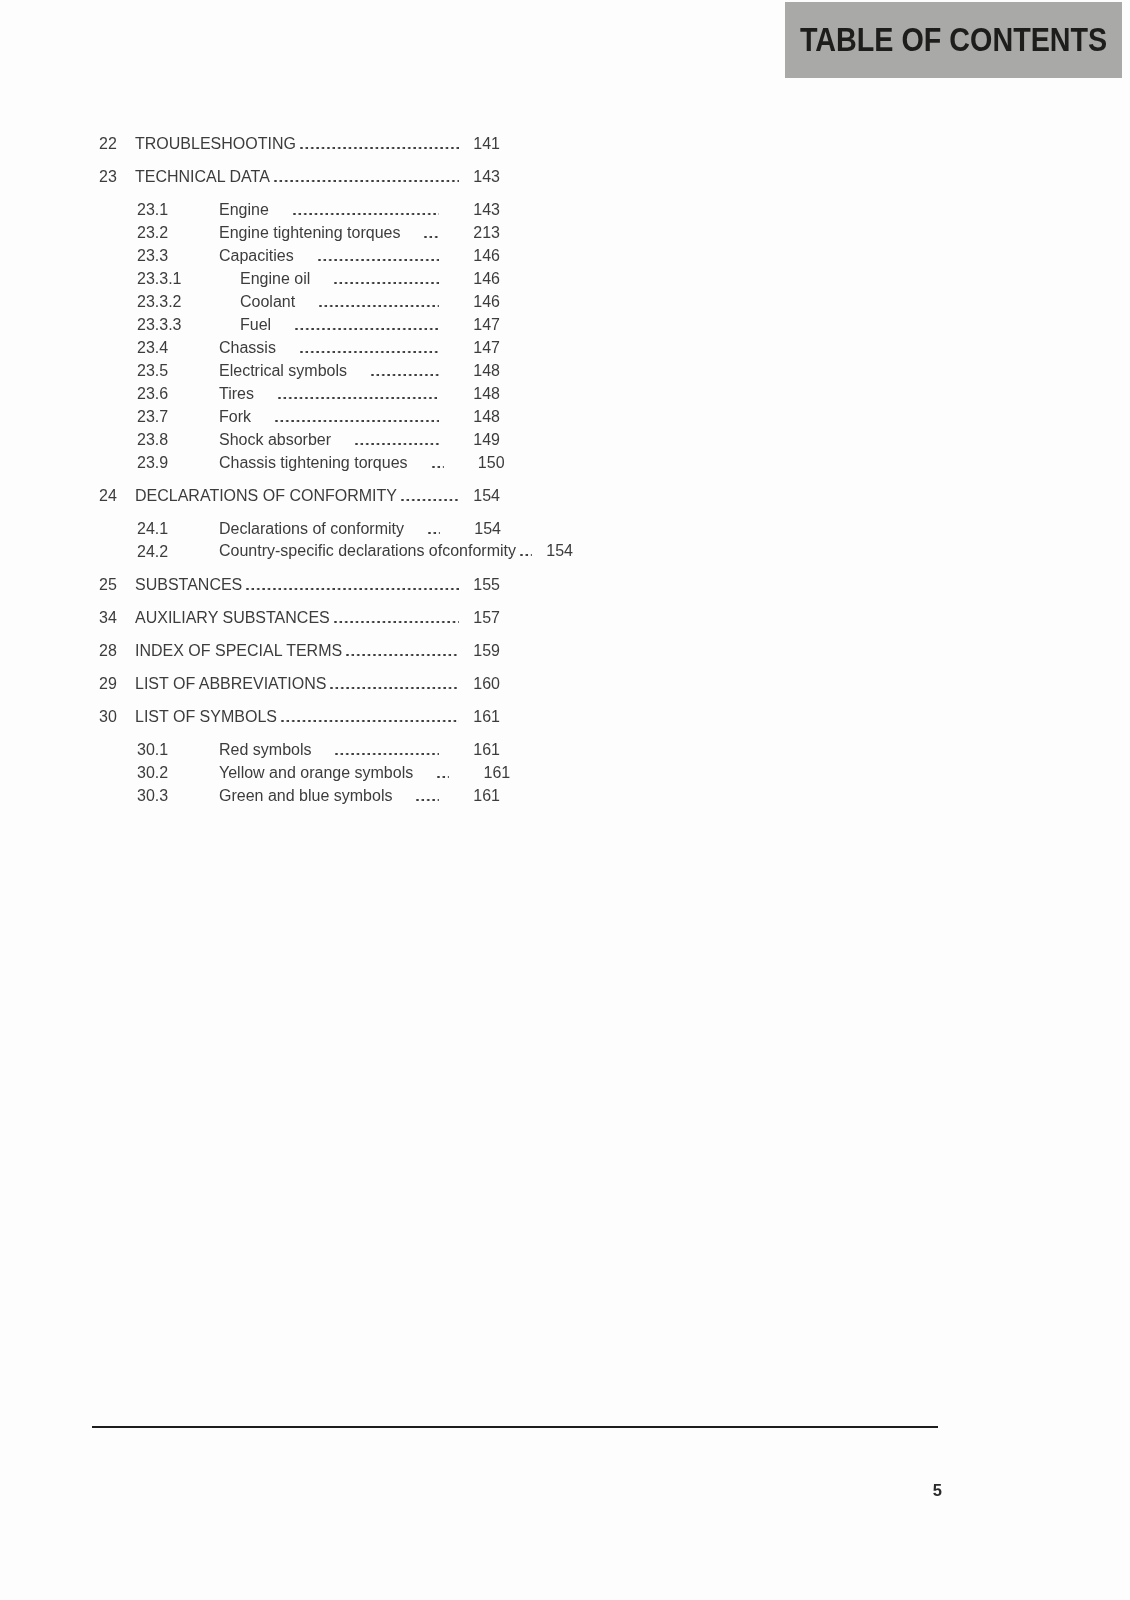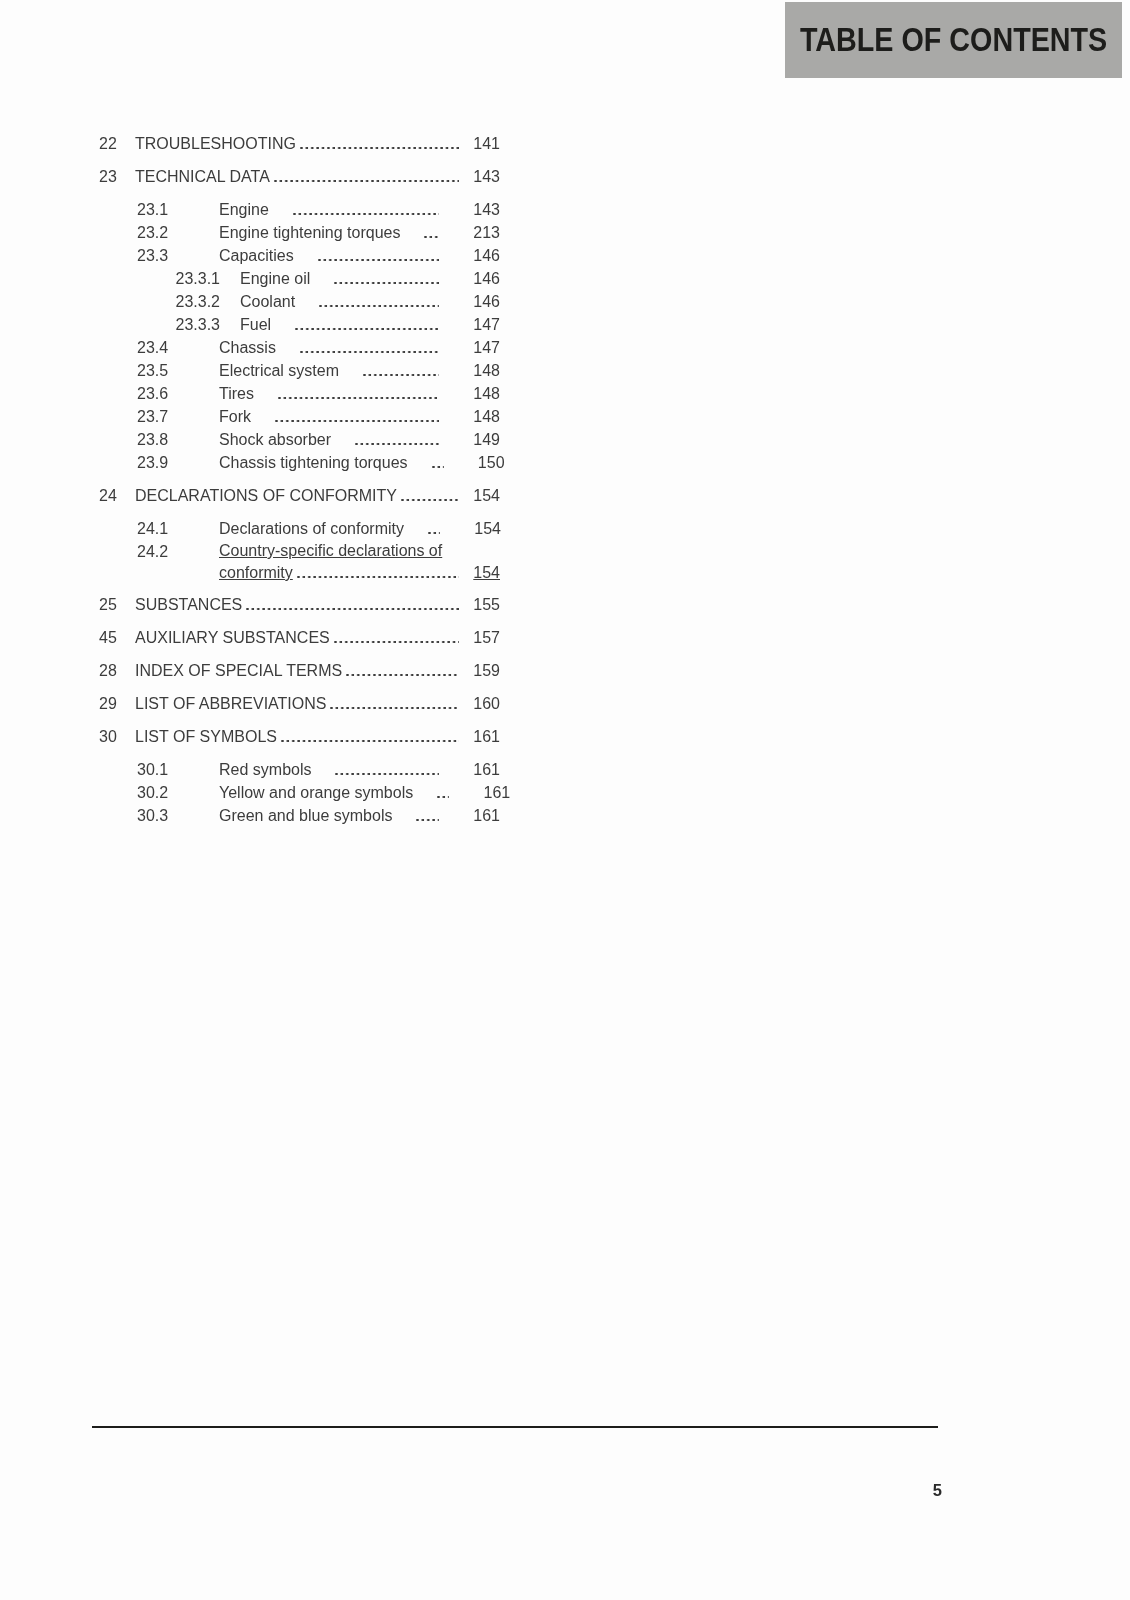--- a/index.html
+++ b/index.html
@@ -49,39 +49,39 @@
   .row {
     display: flex;
     align-items: baseline;
     line-height: 23px;
   }
   .row.gap { margin-top: 10px; }
   .row.l2, .row.l3 { padding-left: 38px; gap: 20px; }
   .num { flex: none; }
   .row.l1 .num { width: 36px; }
   .row.l2 .num { width: 62px; }
-  .row.l3 .num { width: 83px; text-align: right; }
+  .row.l3 .num { width: 83px; }
   .label { flex: none; padding-right: 2px; white-space: nowrap; }
   .dots {
     flex: 1 1 auto;
     min-width: 12px;
     height: 4px;
     position: relative;
     top: 1px;
     margin: 0 11px 0 2px;
     background-image: radial-gradient(circle at 1.6px 2px, #3c3c3c 1.15px, rgba(0,0,0,0) 1.5px);
     background-size: 5.4px 4px;
     background-repeat: repeat-x;
     background-position: left bottom;
   }
   .page { flex: none; min-width: 30px; text-align: right; }
 
   
   .row.wrap { align-items: flex-start; }
-  .stack { flex: 1 1 auto; display: flex; flex-direction: column; text-decoration: underline; }
+  .stack { flex: 1 1 auto; display: flex; flex-direction: row; }
   .stack .line1 { line-height: 22px; white-space: nowrap; }
   .stack .line2 { display: flex; align-items: baseline; line-height: 21px; }
 
   
   .footer-rule {
     position: absolute;
     left: 92px;
     top: 1426px;
     width: 846px;
     height: 2px;
@@ -155,21 +155,21 @@
       <span class="page">147</span>
     </div>
     <div class="row l2">
       <span class="num">23.4</span>
       <span class="label">Chassis</span>
       <span class="dots"></span>
       <span class="page">147</span>
     </div>
     <div class="row l2">
       <span class="num">23.5</span>
-      <span class="label">Electrical system</span>
+      <span class="label">Electrical symbols</span>
       <span class="dots"></span>
       <span class="page">148</span>
     </div>
     <div class="row l2">
       <span class="num">23.6</span>
       <span class="label">Tires</span>
       <span class="dots"></span>
       <span class="page">148</span>
     </div>
     <div class="row l2">
@@ -213,21 +213,21 @@
         </div>
       </div>
     </div>
     <div class="row l1 gap">
       <span class="num">25</span>
       <span class="label">SUBSTANCES</span>
       <span class="dots"></span>
       <span class="page">155</span>
     </div>
     <div class="row l1 gap">
-      <span class="num">45</span>
+      <span class="num">34</span>
       <span class="label">AUXILIARY SUBSTANCES</span>
       <span class="dots"></span>
       <span class="page">157</span>
     </div>
     <div class="row l1 gap">
       <span class="num">28</span>
       <span class="label">INDEX OF SPECIAL TERMS</span>
       <span class="dots"></span>
       <span class="page">159</span>
     </div>

